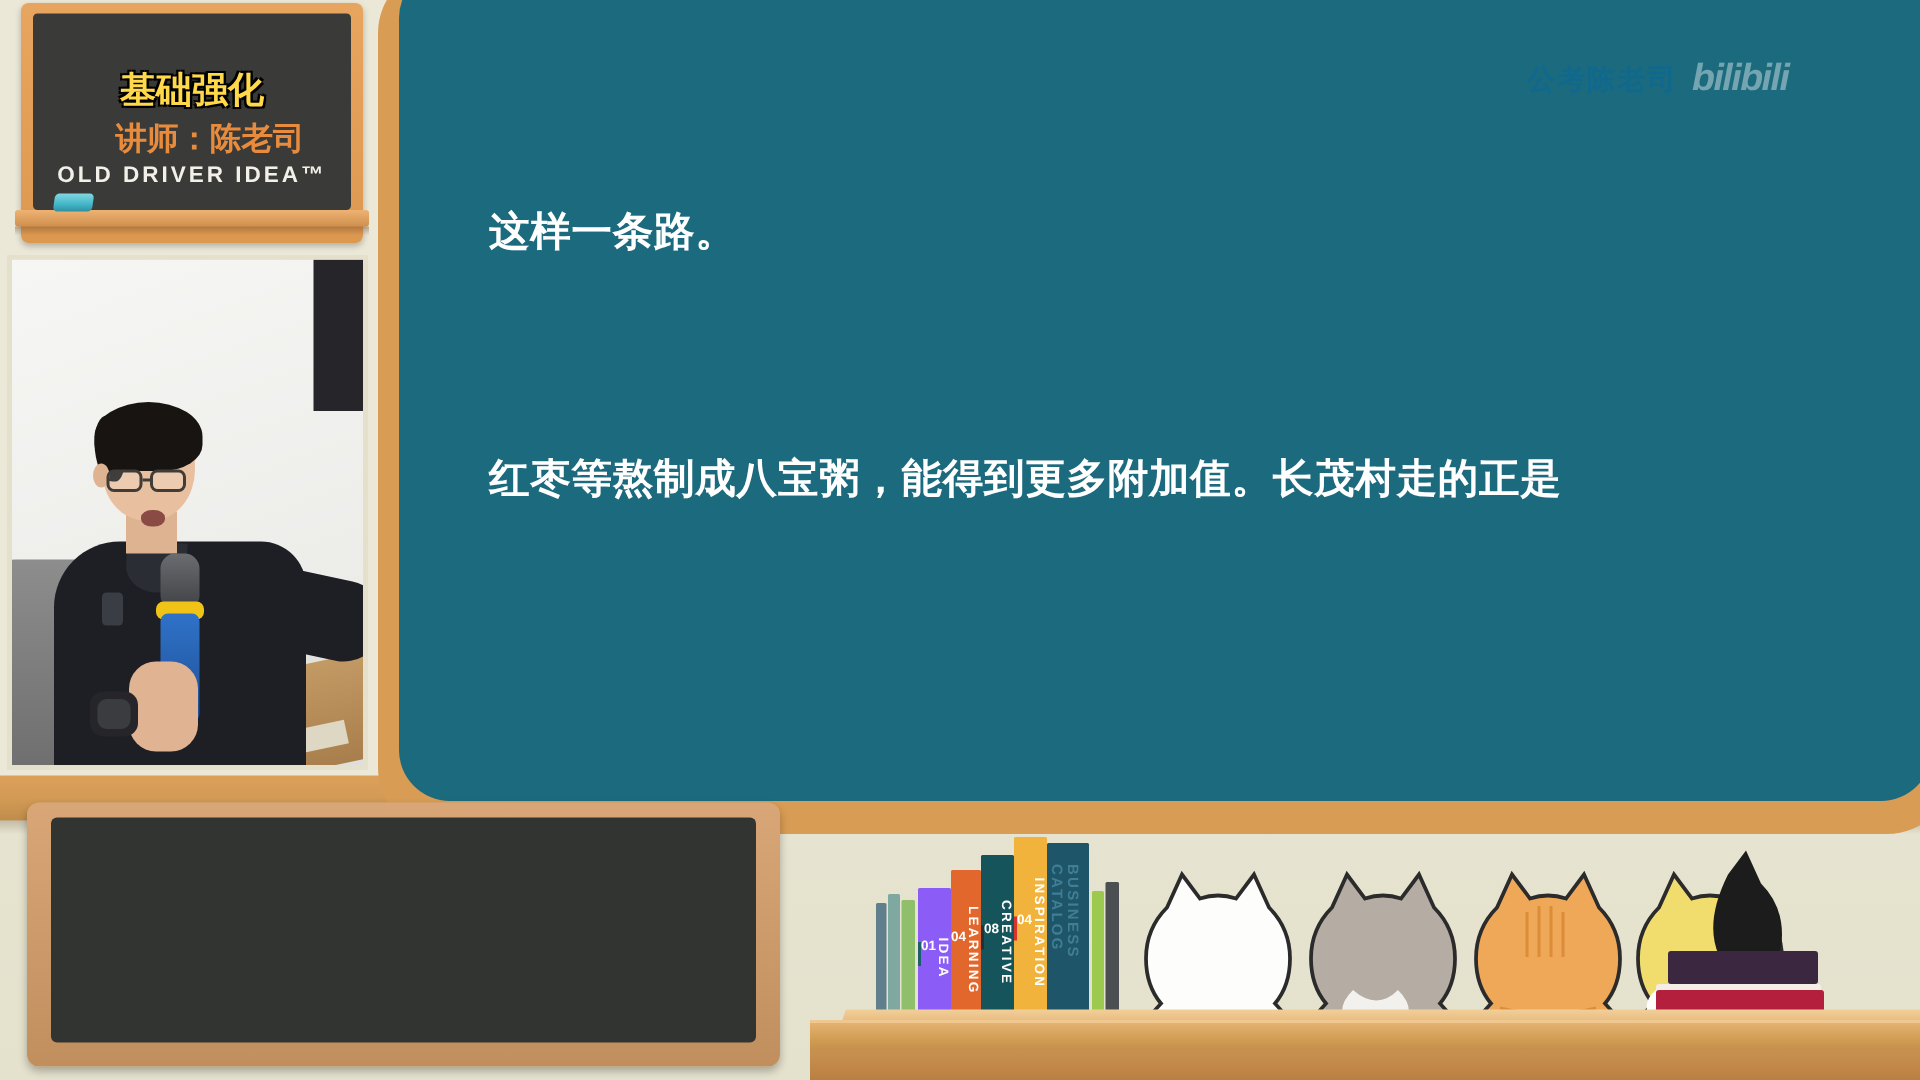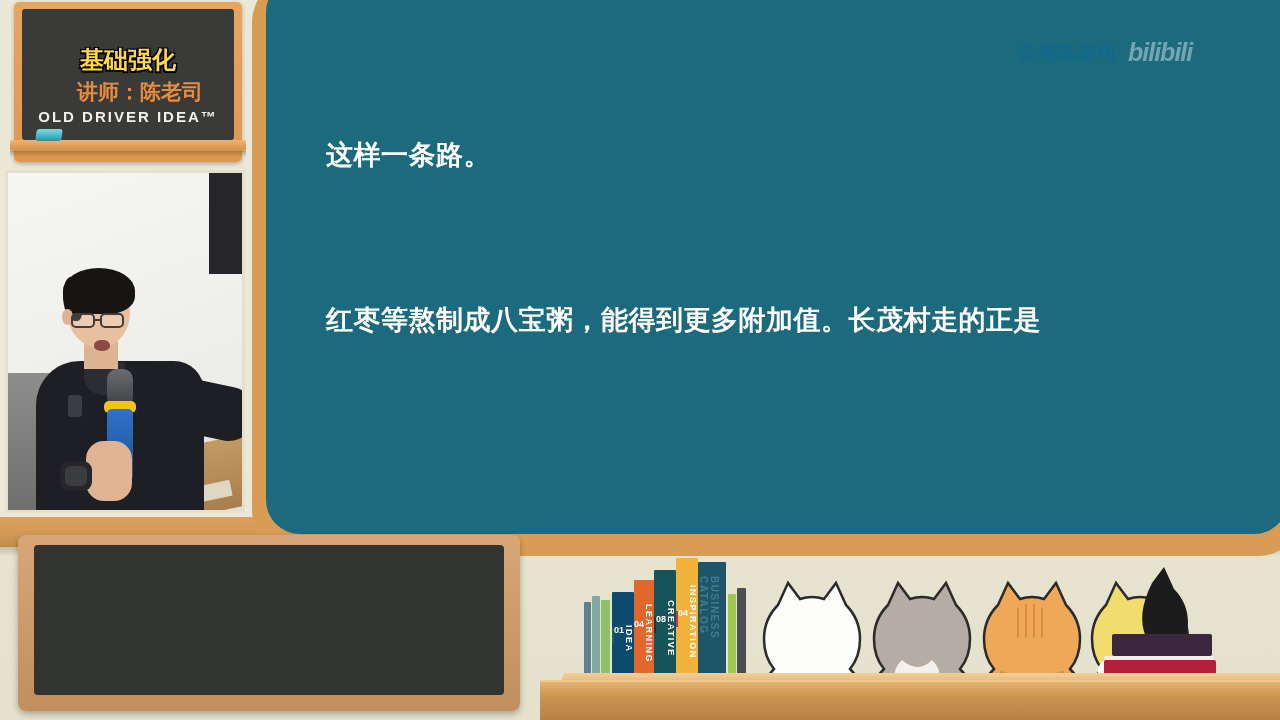--- a/index.html
+++ b/index.html
@@ -426,21 +426,21 @@
       <div class="p-watch-face"></div>
     </div>
   </div>
 
   <div class="book-group">
 
     <div class="bk" style="left:2px;width:7px;height:78px;background:#5f7f8c;"></div>
     <div class="bk" style="left:10px;width:8px;height:84px;background:#7fa8a0;"></div>
     <div class="bk" style="left:19px;width:9px;height:80px;background:#8fbf6a;"></div>
 
-    <div class="bk" style="left:30px;width:22px;height:88px;background:#0c4a6e;">
+    <div class="bk" style="left:30px;width:22px;height:88px;background:#8b5cf6;">
       <div class="bk-top" style="background:#1b5f6b;"></div>
       <span class="bk-num" style="margin-top:-13px;">01</span>
       <span class="bk-label">IDEA</span>
     </div>
 
     <div class="bk" style="left:52px;width:20px;height:100px;background:#e2672c;">
       <div class="bk-top" style="background:#6b3a1e;"></div>
       <span class="bk-num" style="margin-top:-13px;">04</span>
       <span class="bk-label">LEARNING</span>
     </div>

